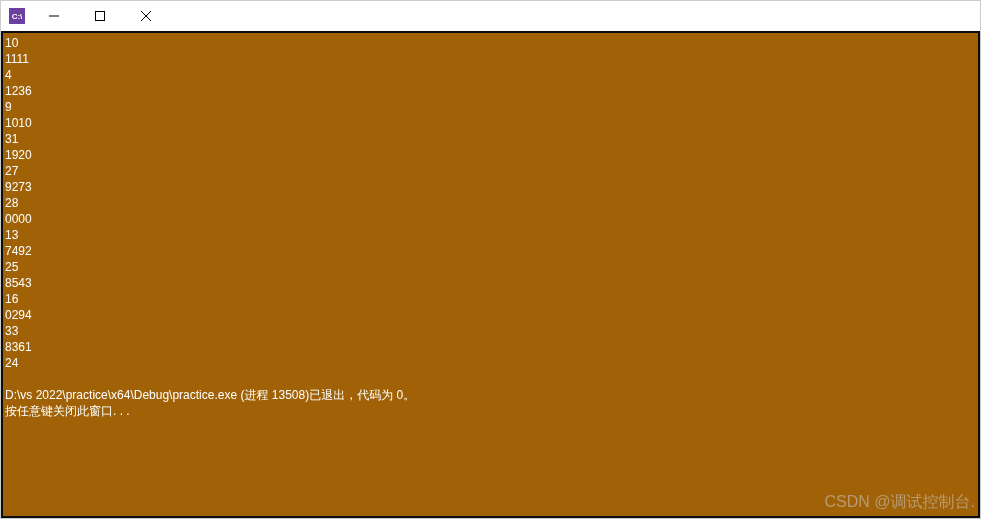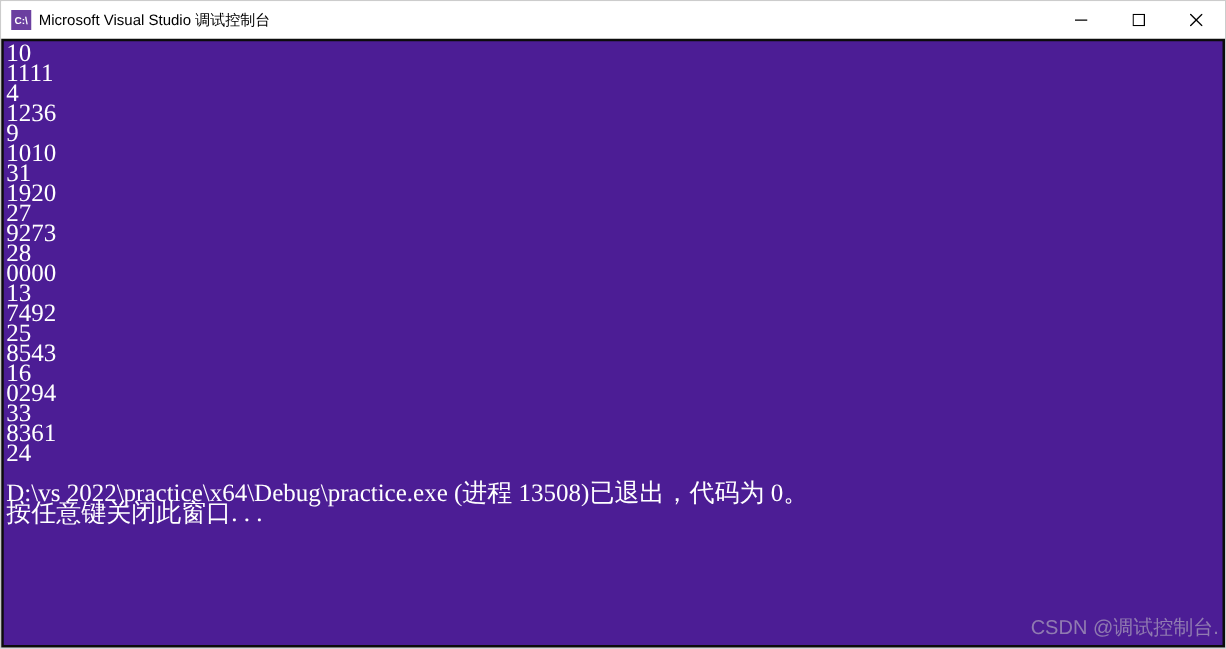--- a/index.html
+++ b/index.html
@@ -66,24 +66,24 @@
     }
     .console-wrap {
       flex: 1;
       background: #0c0c0c;
       padding: 2px;
       display: flex;
       overflow: hidden;
     }
     .console {
       flex: 1;
-      background: #4c1d95;
+      background: #a16207;
       color: #ffffff;
-      font-family: Liberation Serif, serif;
-      font-size: 20px;
+      font-family: Liberation Sans, sans-serif;
+      font-size: 12px;
       line-height: 16px;
       padding: 2px 0 0 2px;
       white-space: pre;
       overflow-y: auto;
     }
     .console::-webkit-scrollbar {
       width: 16px;
     }
     .console::-webkit-scrollbar-track {
       background: #2a2a2a;
@@ -100,21 +100,20 @@
       font-family: "Microsoft YaHei", sans-serif;
       pointer-events: none;
     }
   </style>
 </head>
 <body>
 
 <div class="window">
   <div class="titlebar">
     <div class="titlebar-icon">C:\</div>
-    <div class="titlebar-title">Microsoft Visual Studio 调试控制台</div>
     <div class="window-controls">
       <div class="window-control">
         <svg viewBox="0 0 10 10">
             <line x1="0" y1="5" x2="10" y2="5" stroke="currentColor" stroke-width="1"></line>
           </svg>
       </div>
       <div class="window-control">
         <svg viewBox="0 0 10 10">
             <rect x="0.5" y="0.5" width="9" height="9" fill="none" stroke="currentColor" stroke-width="1"></rect>
           </svg>

